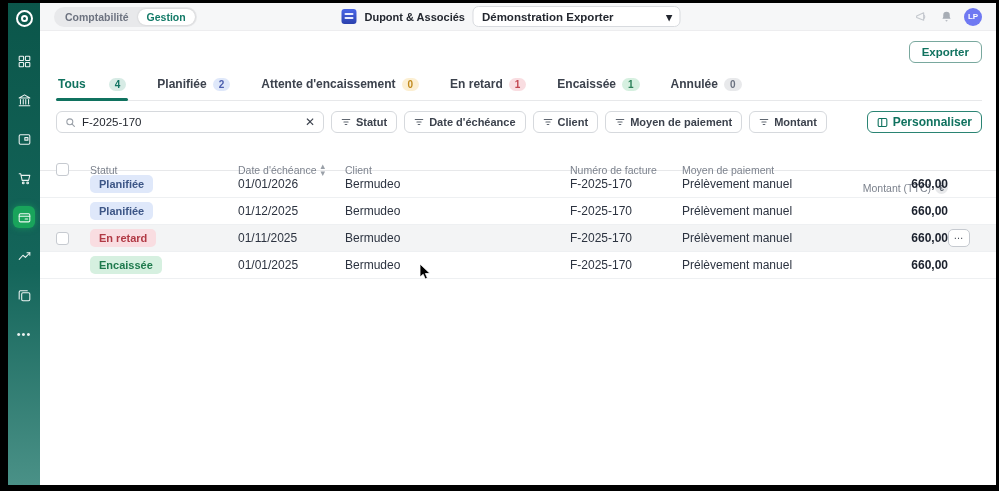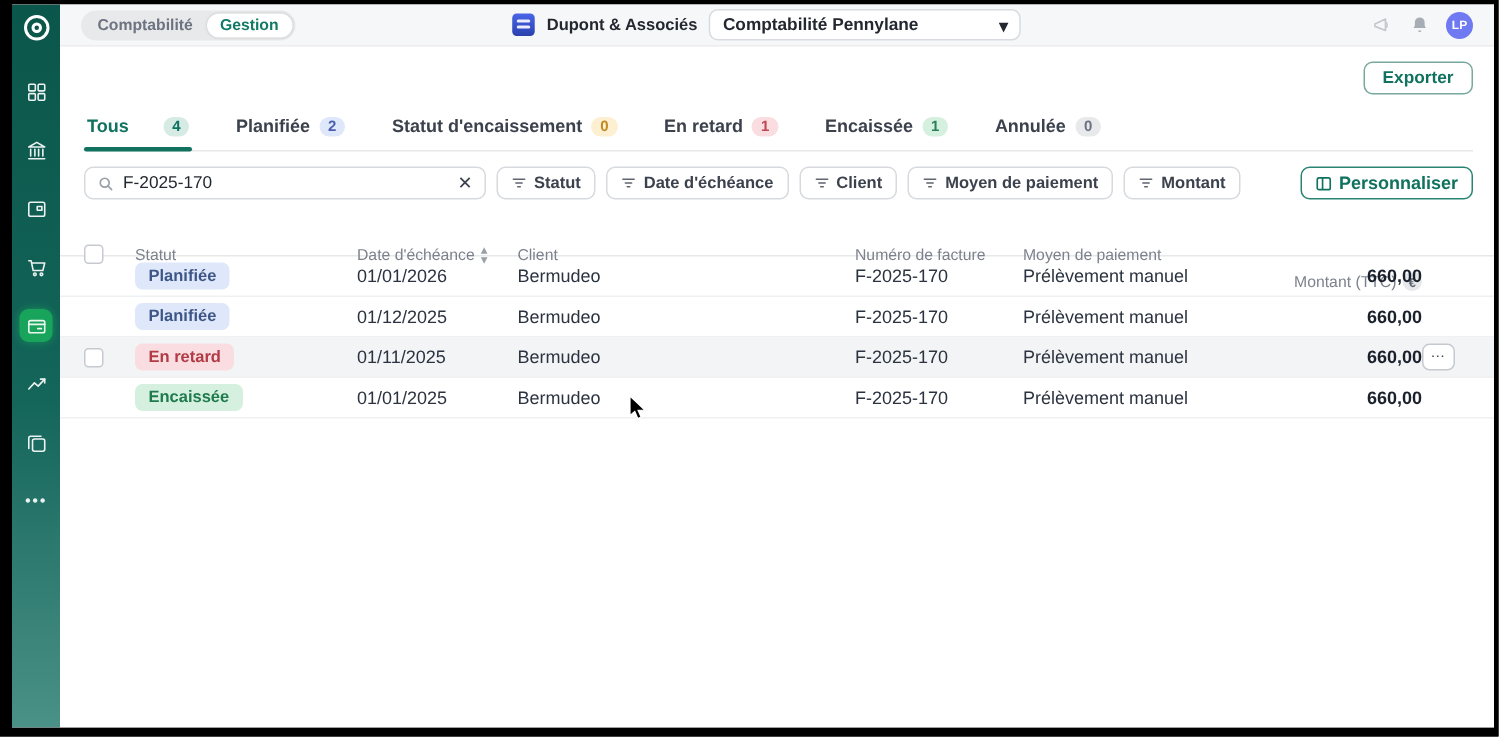--- a/index.html
+++ b/index.html
@@ -148,21 +148,21 @@
 
     <div class="topbar">
       <div class="seg">
         <span class="seg-opt">Comptabilité</span>
         <span class="seg-opt on">Gestion</span>
       </div>
       <div class="center-group">
         <span class="org-icon"></span>
         <span class="org-name">Dupont &amp; Associés</span>
         <div class="ws-select">
-          <span>Comptabilité Pennylane</span>
+          <span>Démonstration Exporter</span>
           <span class="ws-caret">▾</span>
         </div>
       </div>
       <div class="top-right">
         <span class="ticon">
           <svg width="13" height="13" viewBox="0 0 24 24" fill="none" stroke="#c4c8ce" stroke-width="2" stroke-linejoin="round">
               <path d="M3 11v3l13 5V5L3 11Z"></path>
               <path d="M16 9a4 4 0 0 1 0 7"></path>
             </svg>
         </span>
@@ -185,21 +185,21 @@
       <div class="tabs">
         <div class="tab active">
           <span>Tous</span>
           <span class="cnt c-teal">4</span>
         </div>
         <div class="tab">
           <span>Planifiée</span>
           <span class="cnt c-blue">2</span>
         </div>
         <div class="tab">
-          <span>Statut d'encaissement</span>
+          <span>Attente d'encaissement</span>
           <span class="cnt c-yellow">0</span>
         </div>
         <div class="tab">
           <span>En retard</span>
           <span class="cnt c-red">1</span>
         </div>
         <div class="tab">
           <span>Encaissée</span>
           <span class="cnt c-green">1</span>
         </div>

